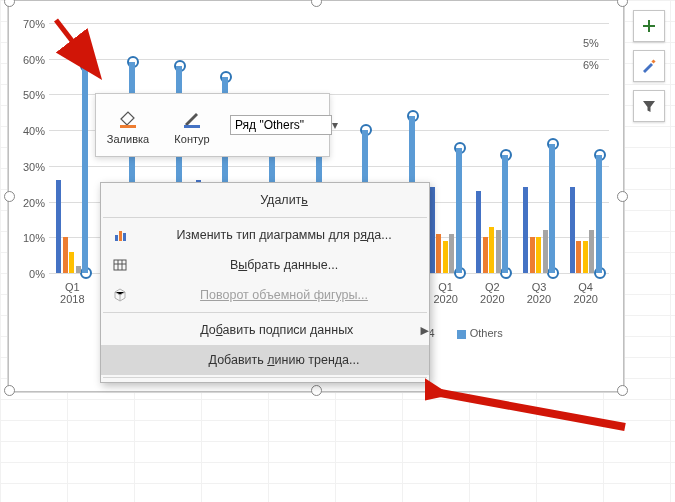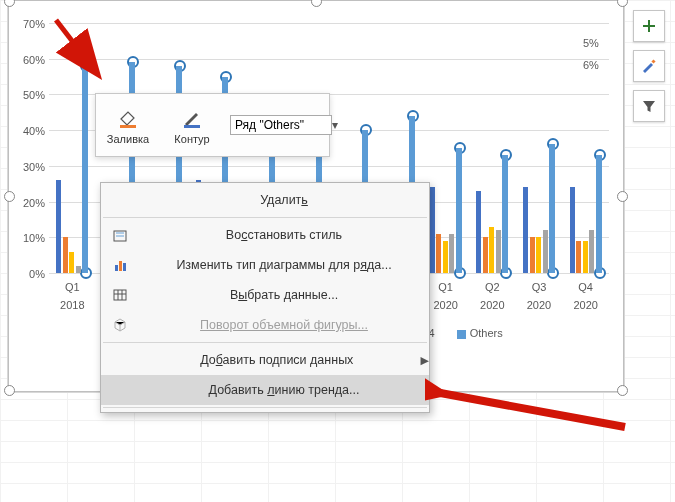--- a/index.html
+++ b/index.html
@@ -110,21 +110,21 @@
   }
 
   .x-cat {
     position: absolute;
     top: 280px;
     width: 40px;
     text-align: center;
     font-size: 11px;
     color: #595959;
   }
-  .x-cat .yr { margin-top: 6px; }
+  .x-cat .yr { }
 
   .legend {
     position: absolute;
     left: 40px;
     top: 326px;
     width: 560px;
     display: flex;
     justify-content: center;
     gap: 22px;
     font-size: 11px;
@@ -480,29 +480,20 @@
 
   <div class="context-menu" id="cmenu">
       <div class="cm-row">
         <span class="cm-icon"></span>
         <span class="cm-text">Удалит<u>ь</u></span>
       </div>
       <div class="cm-sep"></div>
       <div class="cm-row">
         <span class="cm-icon">
           <svg width="16" height="16">
-            <rect x="2" y="4" width="12" height="10" fill="none" stroke="#555"></rect>
-            <path d="M4 6h8M4 9h8" stroke="#69a2d8"></path>
-          </svg>
-        </span>
-        <span class="cm-text">Во<u>с</u>становить стиль</span>
-      </div>
-      <div class="cm-row">
-        <span class="cm-icon">
-          <svg width="16" height="16">
             <rect x="3" y="8" width="3" height="6" fill="#4472c4"></rect>
             <rect x="7" y="4" width="3" height="10" fill="#ed7d31"></rect>
             <rect x="11" y="6" width="3" height="8" fill="#4472c4"></rect>
           </svg>
         </span>
         <span class="cm-text">Изменить тип диаграммы для р<u>я</u>да...</span>
       </div>
       <div class="cm-row">
         <span class="cm-icon">
           <svg width="16" height="16">

